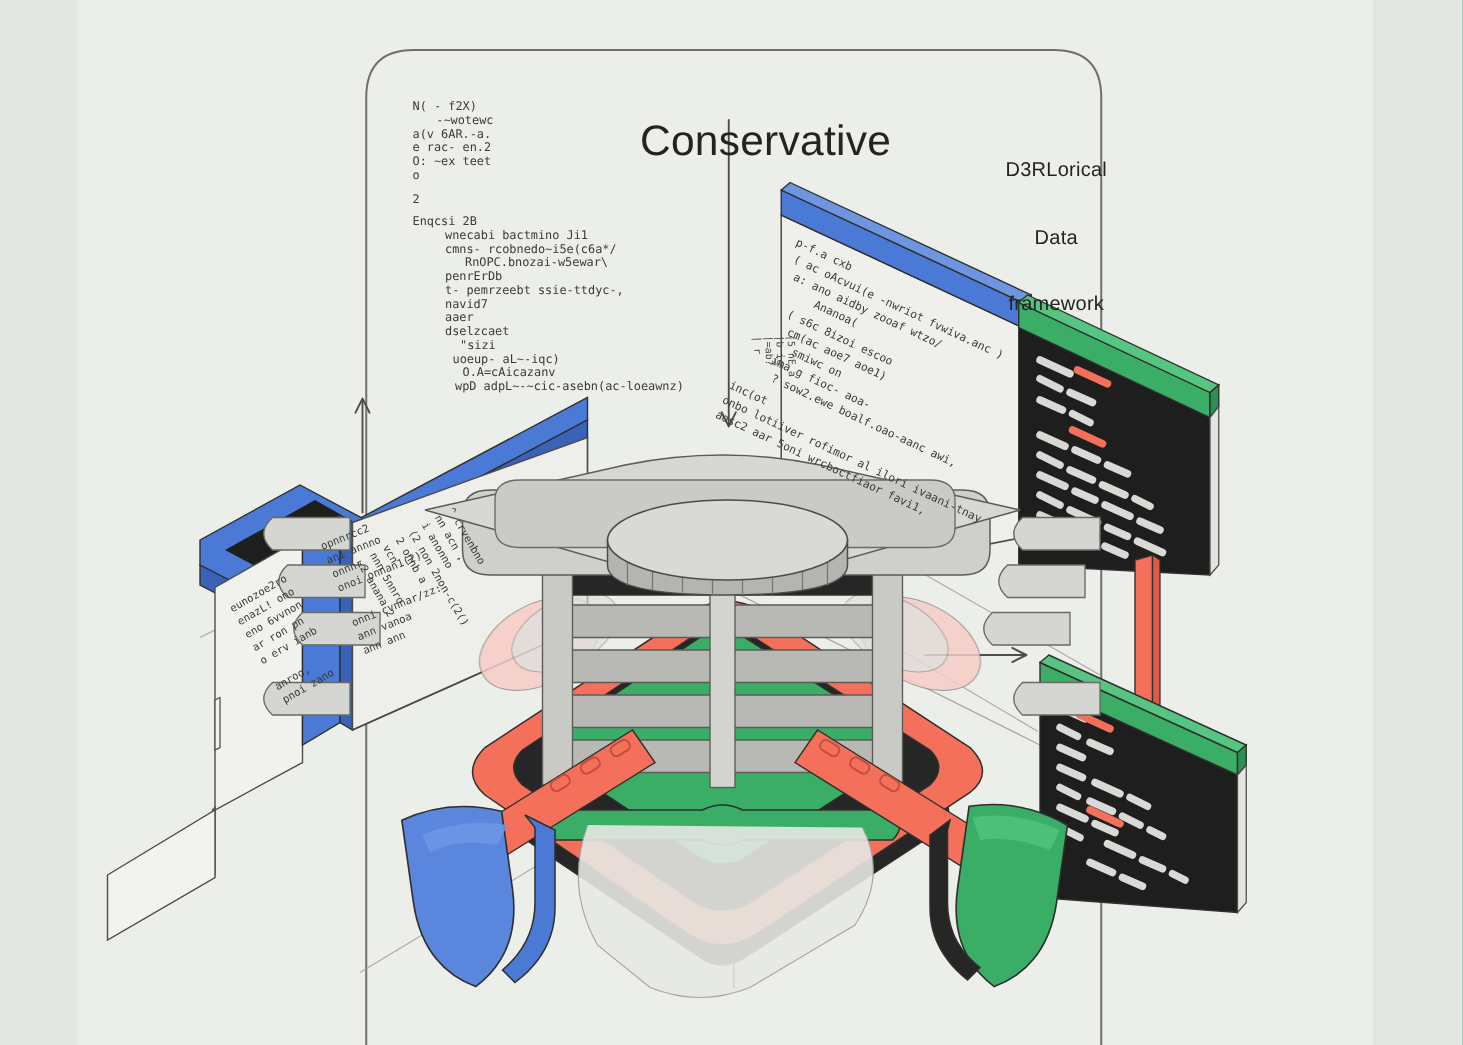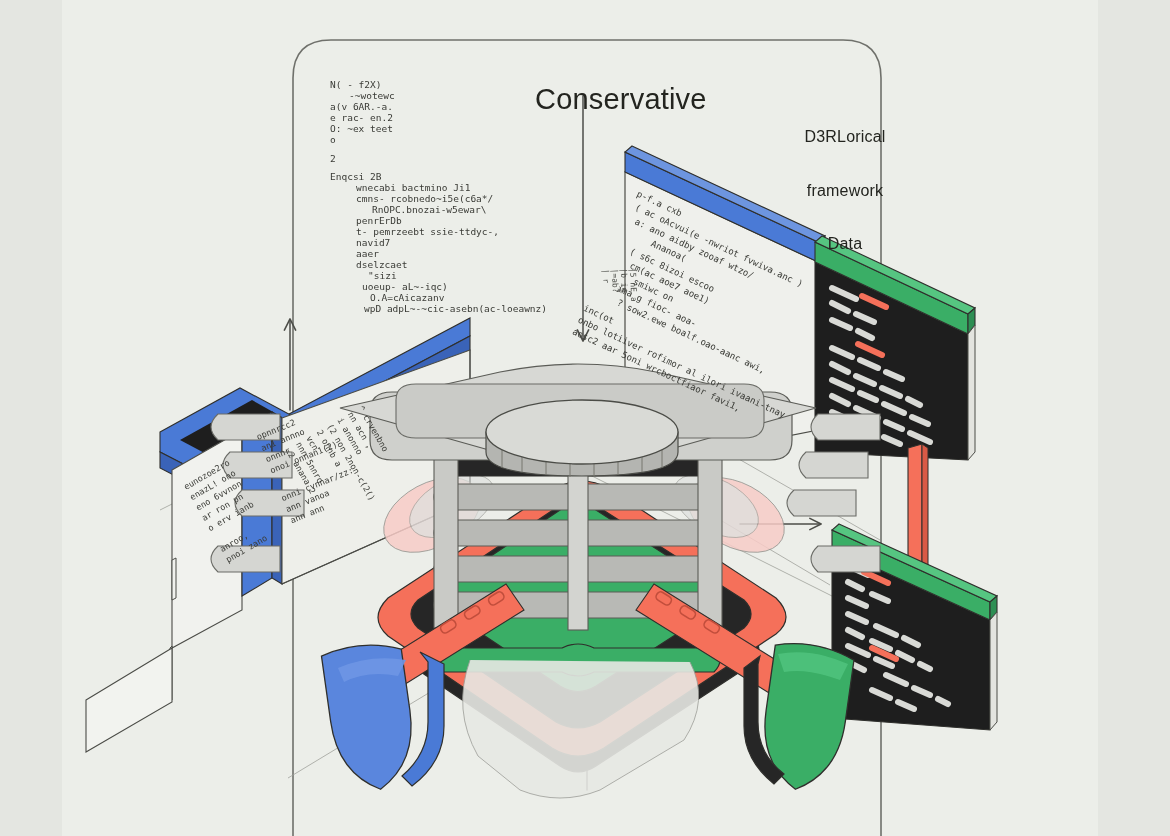--- a/index.html
+++ b/index.html
@@ -13,21 +13,21 @@
   .lbl{
     position:absolute;
     color:#23241f;
     font-family:"Liberation Sans", sans-serif;
     letter-spacing:.2px;
     white-space:pre;
     line-height:1.12;
   }
   #title-cql{
     left:512px;top:18px;width:320px;
-    font-size:29px;font-weight:400;text-align:left;margin-left:23px;
+    font-size:34px;font-weight:400;text-align:left;
   }
   #title-cql .ln{display:block;}
   #label-d3rl{
     left:735px;top:92px;width:220px;
     font-size:16px;font-weight:400;text-align:center;
   }
   #label-d3rl .ln{display:block;}
 </style>
 </head>
 <body>
@@ -390,17 +390,17 @@
 
     </g>
   </svg>
 
   <div class="lbl" id="title-cql">
     <span class="ln">Conservative</span>
   </div>
 
   <div class="lbl" id="label-d3rl">
     <span class="ln">D3RLorical</span>
+    <span class="ln">Data</span>
     <span class="ln">framework</span>
-    <span class="ln">Data</span>
   </div>
 
 </div>
 
 </body></html>

